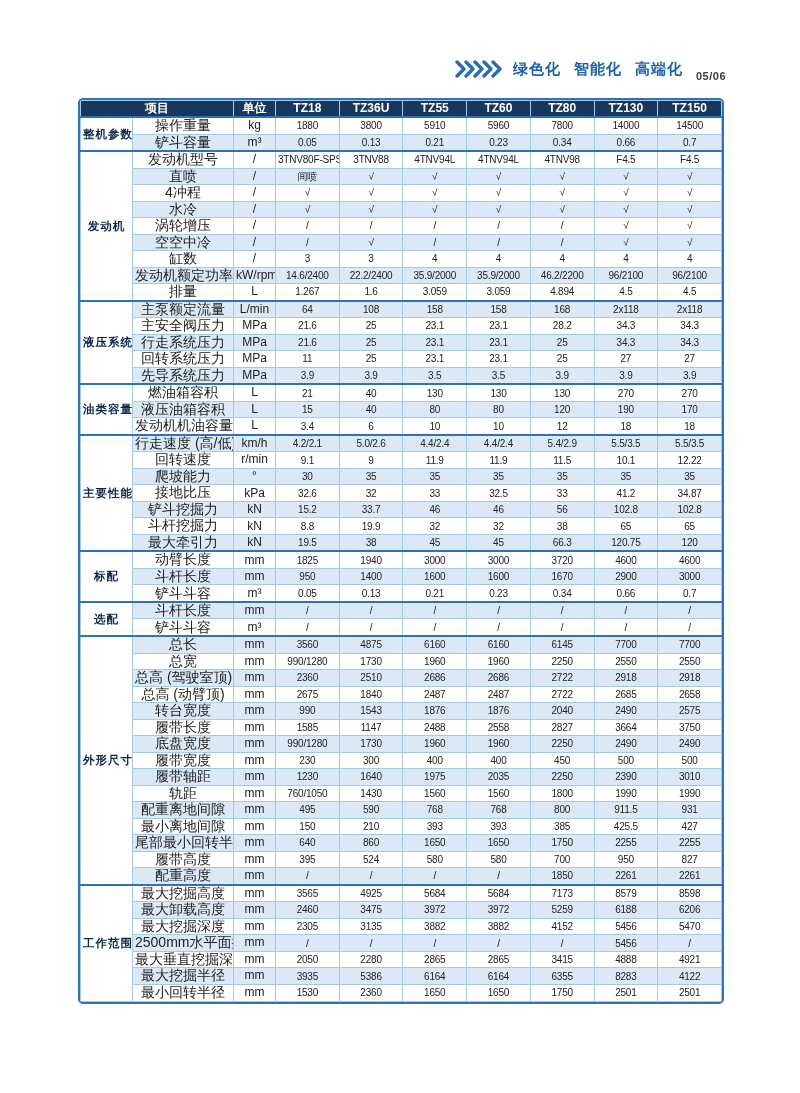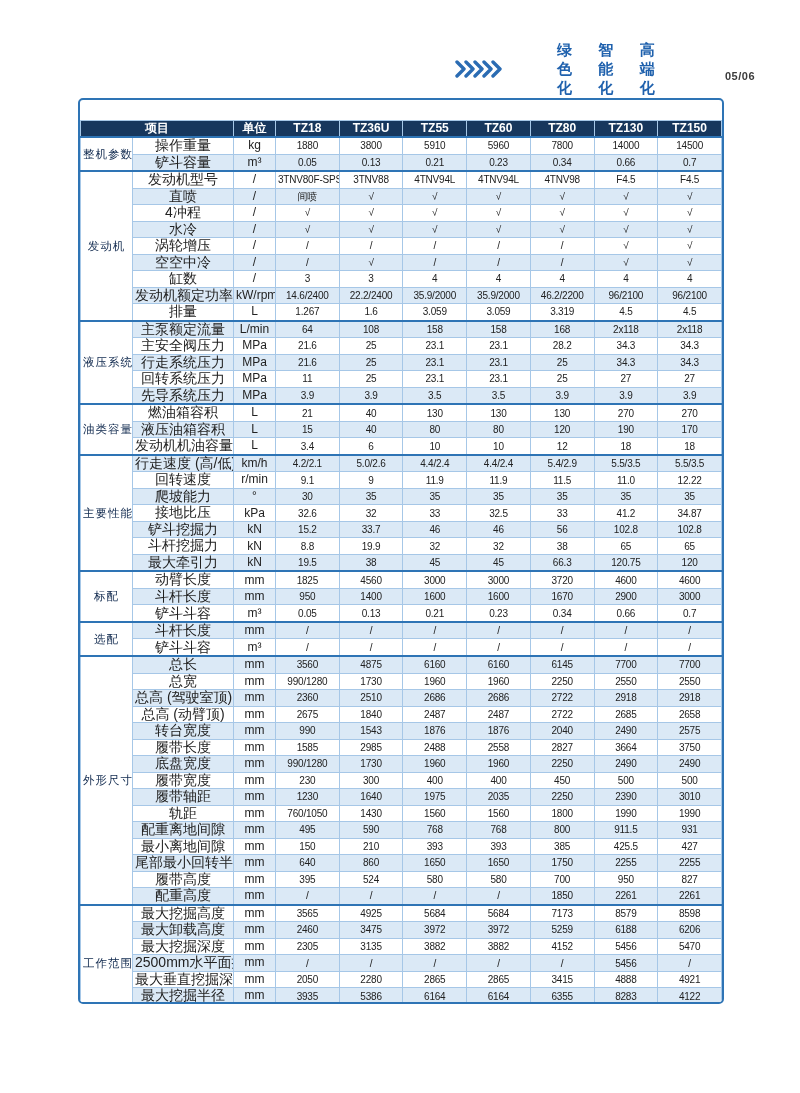--- a/index.html
+++ b/index.html
@@ -6,52 +6,52 @@
   .page{
     position:relative;
     width:800px;height:1093px;
     background:#ffffff;
     font-family:"Liberation Sans","DejaVu Sans",sans-serif;
     overflow:hidden;
   }
   
   .page-header{
     position:absolute;top:56px;left:455px;width:300px;height:26px;
-    display:flex;align-items:center;gap:44px;
+    display:flex;align-items:center;
   }
   .chevrons{display:inline-flex;align-items:center;margin-right:10px;}
   .page-title{display:inline-flex;align-items:center;font-size:15px;font-weight:bold;color:#1f61ad;letter-spacing:1px;}
   .page-title span{margin-right:13px;}
   .page-number{font-size:11px;font-weight:bold;color:#3c3c3c;letter-spacing:.5px;margin-top:14px;}
   
   .table-frame{
     position:absolute;left:78px;top:98px;width:646px;height:906px;
     border:2.5px solid #2e74b5;border-radius:5px;overflow:hidden;
     box-sizing:border-box;background:#fff;
   }
   table.spec{
     width:100%;height:100%;
     border-collapse:collapse;table-layout:fixed;
-    font-size:10px;color:#1f1f1f;margin-top:20px;
+    font-size:10px;color:#1f1f1f;
   }
   table.spec th,table.spec td{
     border:1px solid #a6c7e7;
     text-align:center;vertical-align:middle;
     padding:0 2px;white-space:nowrap;overflow:hidden;
     height:15px;line-height:1.1;
   }
   thead th{
     background:#17375d;color:#ffffff;font-weight:bold;font-size:12px;
     height:26px;border:1px solid #3f6ea6;border-bottom:2px solid #2e74b5;
   }
   tbody tr:nth-child(even) td{background:#dbe9f6;}
   tbody tr:nth-child(odd)  td{background:#ffffff;}
   td.group-cell{
     background:#ffffff !important;
-    font-weight:normal;font-size:11.5px;color:#10294e;letter-spacing:1px;
+    font-weight:bold;font-size:11.5px;color:#10294e;letter-spacing:1px;
   }
   td.label-cell{font-size:14px;color:#222;}
   td.unit-cell{font-size:12px;color:#222;}
   td.value-cell{font-size:10px;letter-spacing:-0.2px;color:#222;}
   tr.group-start td{border-top:2px solid #2e74b5;}
 </style>
 </head>
 <body>
 
 <div class="page">
@@ -216,21 +216,21 @@
             <td class="value-cell">96/2100</td>
             <td class="value-cell">96/2100</td>
           </tr>
           <tr>
             <td class="label-cell">排量</td>
             <td class="unit-cell">L</td>
             <td class="value-cell">1.267</td>
             <td class="value-cell">1.6</td>
             <td class="value-cell">3.059</td>
             <td class="value-cell">3.059</td>
-            <td class="value-cell">3.319</td>
+            <td class="value-cell">4.894</td>
             <td class="value-cell">4.5</td>
             <td class="value-cell">4.5</td>
           </tr>
           <tr class="group-start">
             <td class="group-cell" rowspan="5">液压系统</td>
             <td class="label-cell">主泵额定流量</td>
             <td class="unit-cell">L/min</td>
             <td class="value-cell">64</td>
             <td class="value-cell">108</td>
             <td class="value-cell">158</td>
@@ -330,21 +330,21 @@
             <td class="value-cell">5.5/3.5</td>
           </tr>
           <tr>
             <td class="label-cell">回转速度</td>
             <td class="unit-cell">r/min</td>
             <td class="value-cell">9.1</td>
             <td class="value-cell">9</td>
             <td class="value-cell">11.9</td>
             <td class="value-cell">11.9</td>
             <td class="value-cell">11.5</td>
-            <td class="value-cell">11.0</td>
+            <td class="value-cell">10.1</td>
             <td class="value-cell">12.22</td>
           </tr>
           <tr>
             <td class="label-cell">爬坡能力</td>
             <td class="unit-cell">°</td>
             <td class="value-cell">30</td>
             <td class="value-cell">35</td>
             <td class="value-cell">35</td>
             <td class="value-cell">35</td>
             <td class="value-cell">35</td>
@@ -393,21 +393,21 @@
             <td class="value-cell">45</td>
             <td class="value-cell">66.3</td>
             <td class="value-cell">120.75</td>
             <td class="value-cell">120</td>
           </tr>
           <tr class="group-start">
             <td class="group-cell" rowspan="3">标配</td>
             <td class="label-cell">动臂长度</td>
             <td class="unit-cell">mm</td>
             <td class="value-cell">1825</td>
-            <td class="value-cell">4560</td>
+            <td class="value-cell">1940</td>
             <td class="value-cell">3000</td>
             <td class="value-cell">3000</td>
             <td class="value-cell">3720</td>
             <td class="value-cell">4600</td>
             <td class="value-cell">4600</td>
           </tr>
           <tr>
             <td class="label-cell">斗杆长度</td>
             <td class="unit-cell">mm</td>
             <td class="value-cell">950</td>
@@ -505,21 +505,21 @@
             <td class="value-cell">1876</td>
             <td class="value-cell">1876</td>
             <td class="value-cell">2040</td>
             <td class="value-cell">2490</td>
             <td class="value-cell">2575</td>
           </tr>
           <tr>
             <td class="label-cell">履带长度</td>
             <td class="unit-cell">mm</td>
             <td class="value-cell">1585</td>
-            <td class="value-cell">2985</td>
+            <td class="value-cell">1147</td>
             <td class="value-cell">2488</td>
             <td class="value-cell">2558</td>
             <td class="value-cell">2827</td>
             <td class="value-cell">3664</td>
             <td class="value-cell">3750</td>
           </tr>
           <tr>
             <td class="label-cell">底盘宽度</td>
             <td class="unit-cell">mm</td>
             <td class="value-cell">990/1280</td>

